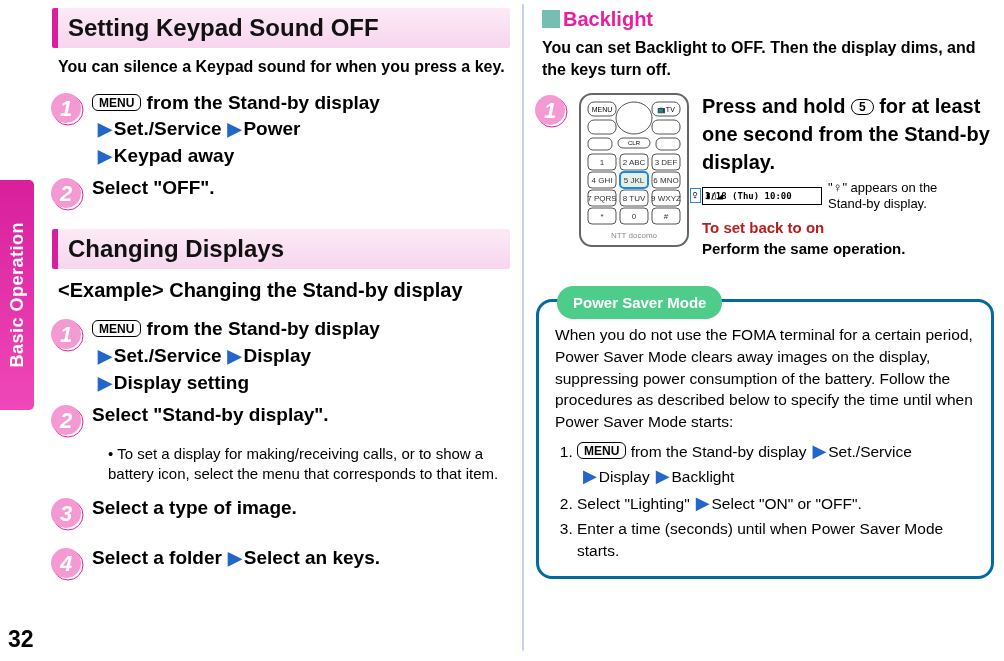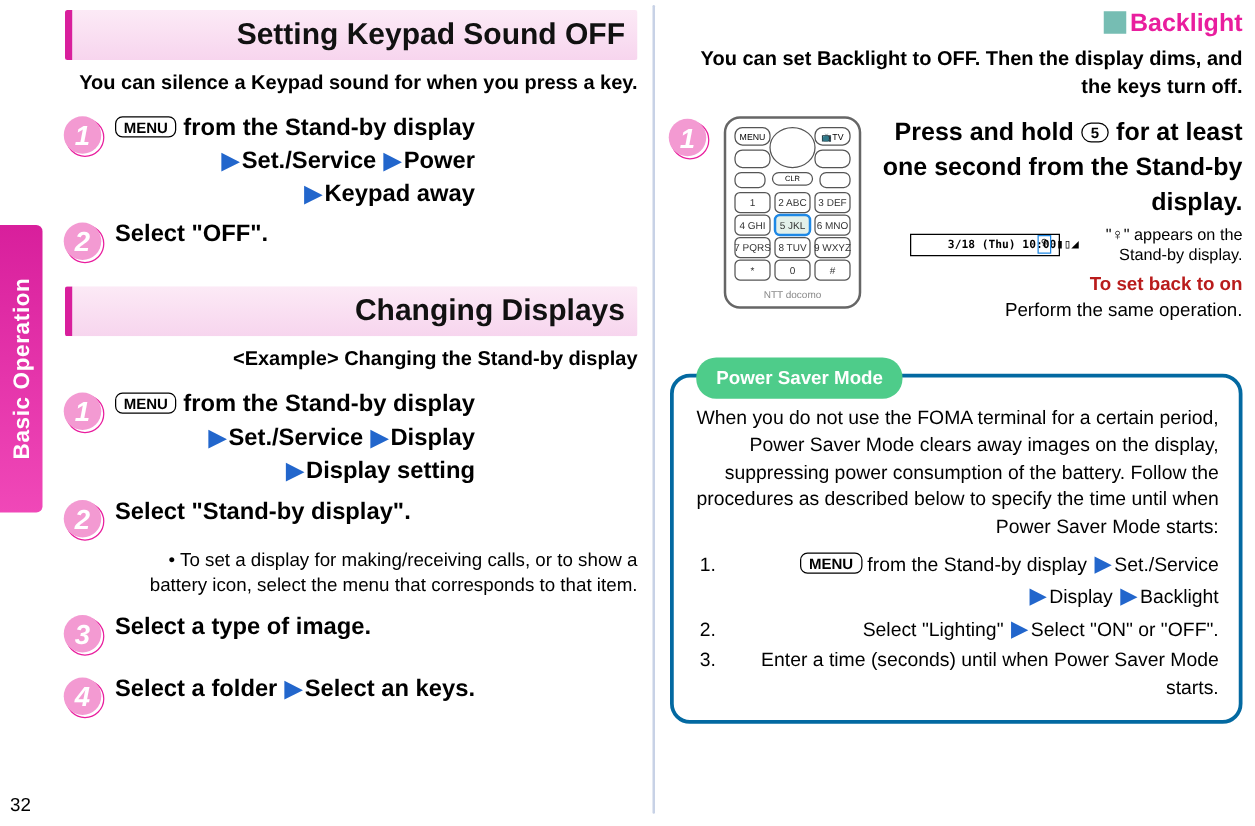--- a/index.html
+++ b/index.html
@@ -41,35 +41,35 @@
     transform: rotate(180deg);
     color: #fff;
     font-weight: bold;
     font-size: 18px;
     letter-spacing: .5px;
   }
   .pagenum {
     position: absolute;
     left: 8px;
     bottom: 8px;
-    font-weight: normal;
-    font-size: 15px;
+    font-weight: bold;
+    font-size: 23px;
   }
   .cols {
     flex: 1;
     display: flex;
     column-gap: 12px;
     padding: 4px 10px 10px 10px;
   }
   .sep {
     width: 2px;
     background: #c8d2e6;
     border-radius: 1px;
   }
-  .col { flex: 1; min-width: 0; text-align: right; }
+  .col { flex: 1; min-width: 0; }
   .heading {
     background: linear-gradient(180deg, #fceaf6, #f7d5ee);
     border-left: 6px solid #d81f9c;
     border-radius: 2px;
     padding: 6px 10px;
     font-size: 24px;
     font-weight: bold;
     color: #111;
     margin: 4px 0 8px 0;
   }
@@ -226,21 +226,21 @@
           <svg width="36" height="36">
               <circle cx="16" cy="20" r="15" fill="#fff" stroke="#e91e9e" stroke-width="1"></circle>
               <circle cx="14" cy="18" r="15" fill="#f39ad2"></circle>
               <text x="14" y="26" text-anchor="middle" font-family="Arial" font-size="22" font-weight="bold" font-style="italic" fill="#fff">2</text>
             </svg>
         </div>
         <div class="step-body">Select "OFF".</div>
       </div>
 
       <div class="heading" style="margin-top:18px">Changing Displays</div>
-      <p class="intro" style="font-size:16px">&lt;Example&gt; Changing the Stand-by display</p>
+      <p class="intro" style="font-size:20px">&lt;Example&gt; Changing the Stand-by display</p>
 
       <div class="step">
         <div class="num">
           <svg width="36" height="36">
               <circle cx="16" cy="20" r="15" fill="#fff" stroke="#e91e9e" stroke-width="1"></circle>
               <circle cx="14" cy="18" r="15" fill="#f39ad2"></circle>
               <text x="14" y="26" text-anchor="middle" font-family="Arial" font-size="22" font-weight="bold" font-style="italic" fill="#fff">1</text>
             </svg>
         </div>
         <div class="step-body">
@@ -349,21 +349,21 @@
         <div class="r-text">
           <span>Press and hold </span><span class="key round">5</span><span> for at least one second from the Stand-by display.</span>
           <div class="statusbar">
             <span class="miniscreen">
               <span class="line1"><span class="ant">▮▯◢</span><span class="bulb">♀</span></span>
               <span style="font-size:9px; display:block; margin-top:1px;">3/18 (Thu) 10:00</span>
             </span>
             <span style="font-size:13px; font-weight:normal; line-height:1.2; max-width:140px;"><span>"</span>♀<span>" appears on the Stand-by display.</span></span>
           </div>
           <div class="setback">To set back to on</div>
-          <div style="font-size:15px; font-weight:normal;">Perform the same operation.</div>
+          <div style="font-size:15px; font-weight:bold;">Perform the same operation.</div>
         </div>
       </div>
 
       <div class="pillbox">
         <div class="pill-title">Power Saver Mode</div>
         <div>When you do not use the FOMA terminal for a certain period, Power Saver Mode clears away images on the display, suppressing power consumption of the battery. Follow the procedures as described below to specify the time until when Power Saver Mode starts:</div>
         <ol class="pl">
           <li>
             <span class="key">MENU</span><span> from the Stand-by display</span><span class="tri">▶</span><span>Set./Service</span><br>
             <span class="tri">▶</span><span>Display</span><span class="tri">▶</span><span>Backlight</span>

